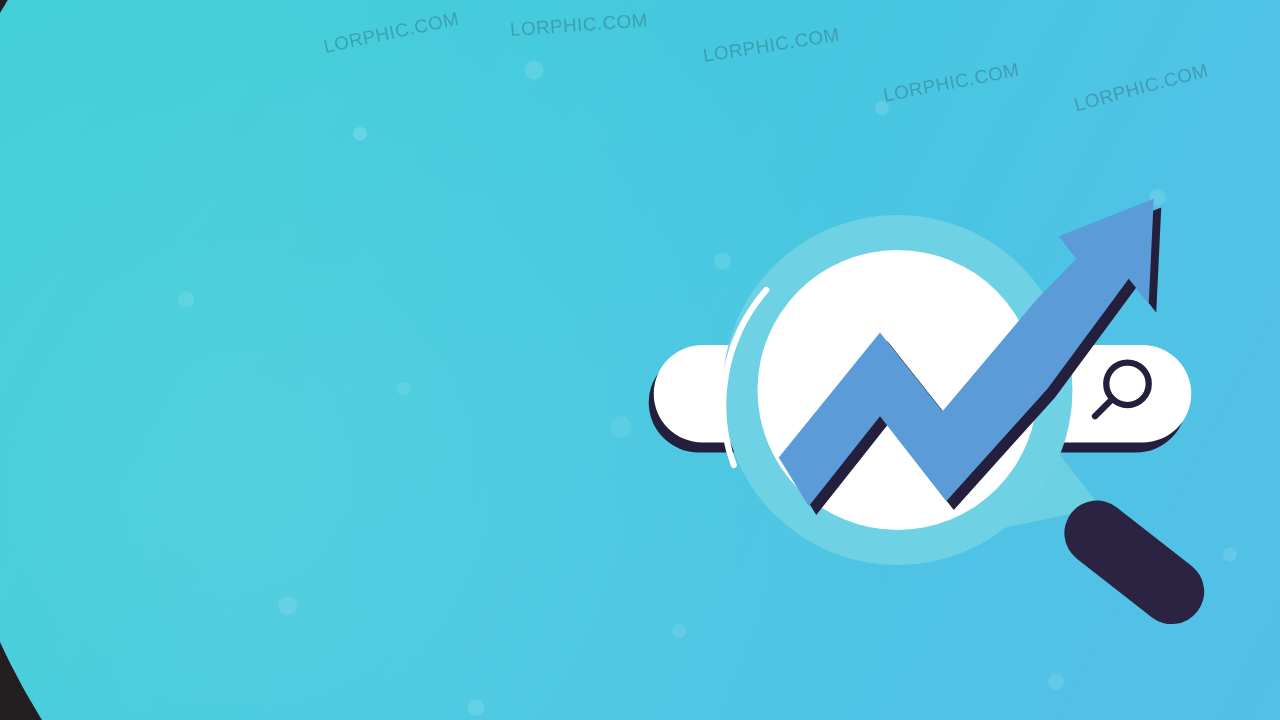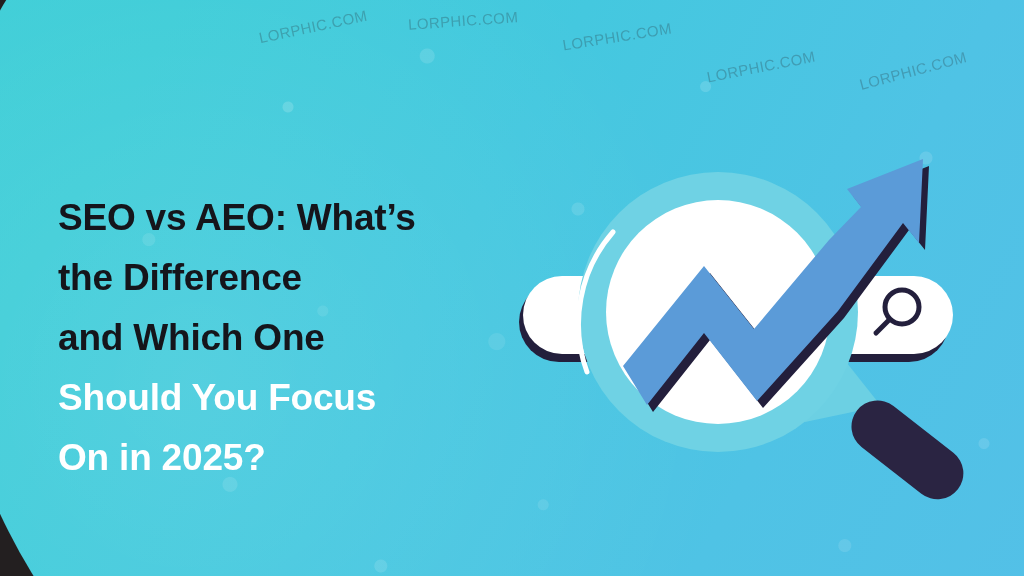--- a/index.html
+++ b/index.html
@@ -103,27 +103,20 @@
   <div class="teal-blob"></div>
 
   <div class="watermarks">
     <span class="wm" style="left:258px; top:18px; transform:rotate(-12deg);">LORPHIC.COM</span>
     <span class="wm" style="left:408px; top:12px; transform:rotate(-4deg);">LORPHIC.COM</span>
     <span class="wm" style="left:562px; top:28px; transform:rotate(-9deg);">LORPHIC.COM</span>
     <span class="wm" style="left:706px; top:58px; transform:rotate(-11deg);">LORPHIC.COM</span>
     <span class="wm" style="left:858px; top:62px; transform:rotate(-15deg);">LORPHIC.COM</span>
   </div>
 
-  <h1 class="headline">
-    <span class="hl-dark">SEO vs AEO: What’s</span>
-    <span class="hl-dark">the Difference</span>
-    <span class="hl-dark">and Which One</span>
-    <span class="hl-light">Should You Focus</span>
-    <span class="hl-light">On in 2025?</span>
-  </h1>
 
   <div class="illustration">
     <svg width="519" height="360" viewBox="0 0 519 360" xmlns="http://www.w3.org/2000/svg">
 
       <g>
         <rect x="14" y="142" width="430" height="80" rx="40" fill="#231F3C"></rect>
         <rect x="18" y="136" width="430" height="78" rx="39" fill="#FFFFFF"></rect>
 
         <g stroke="#231F3C" stroke-width="5" fill="none" stroke-linecap="round">
           <circle cx="397" cy="167" r="17"></circle>

